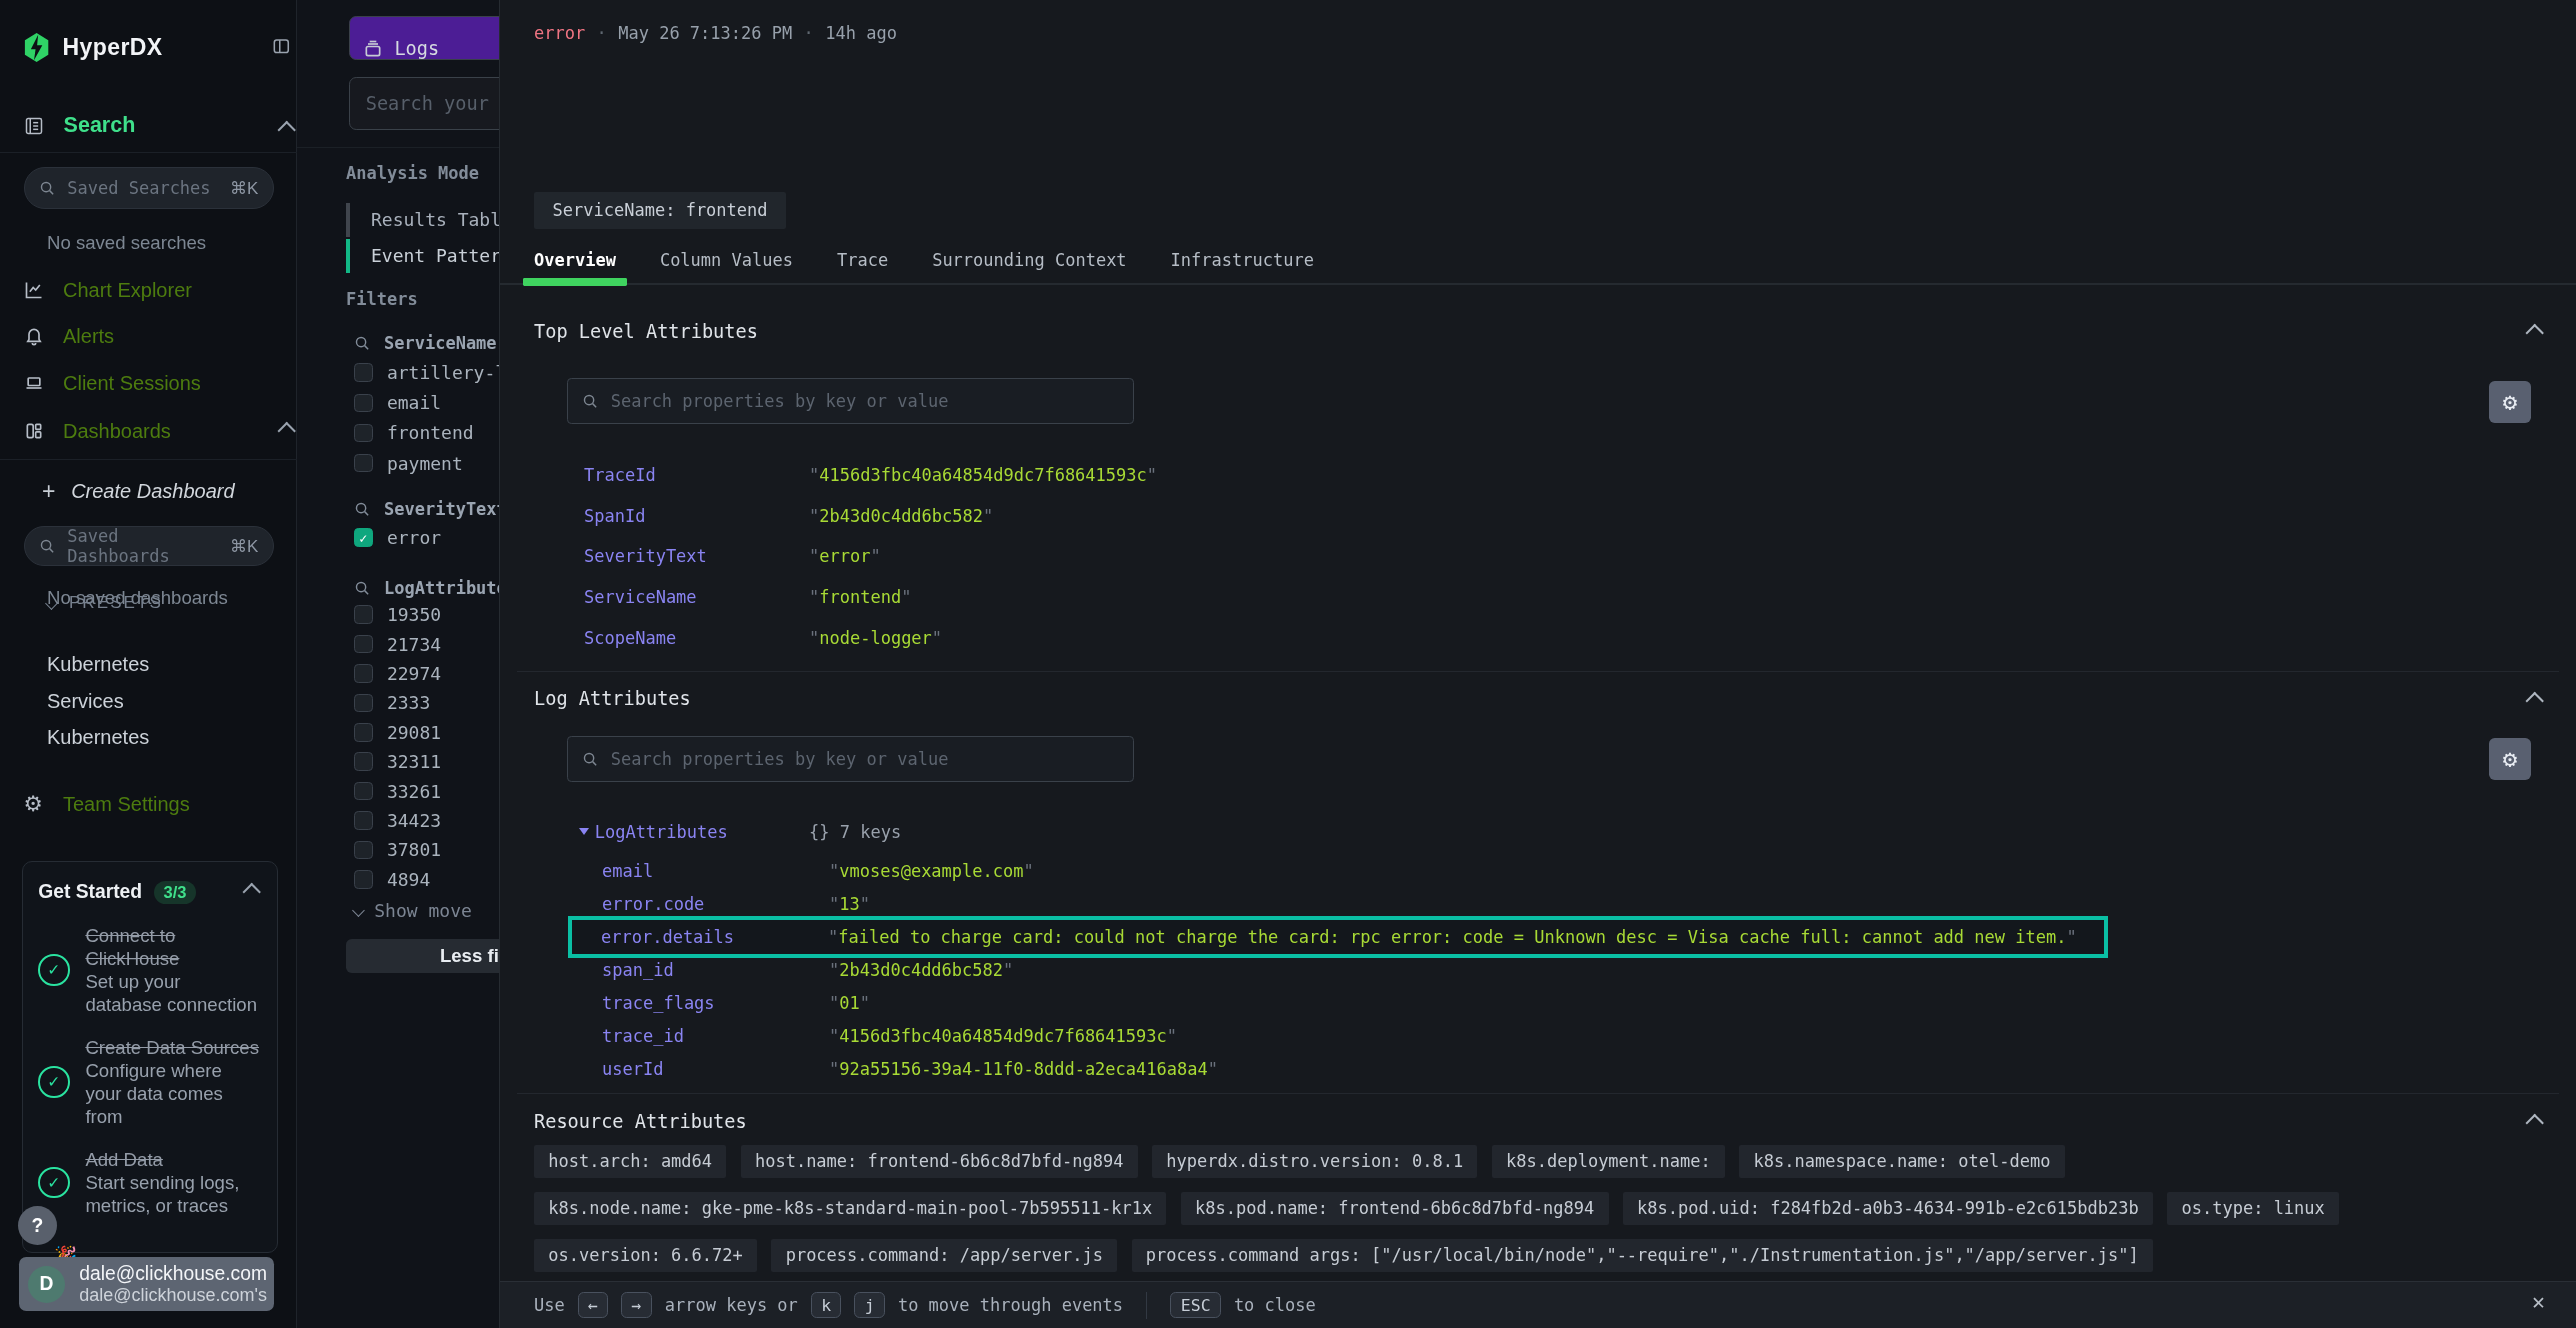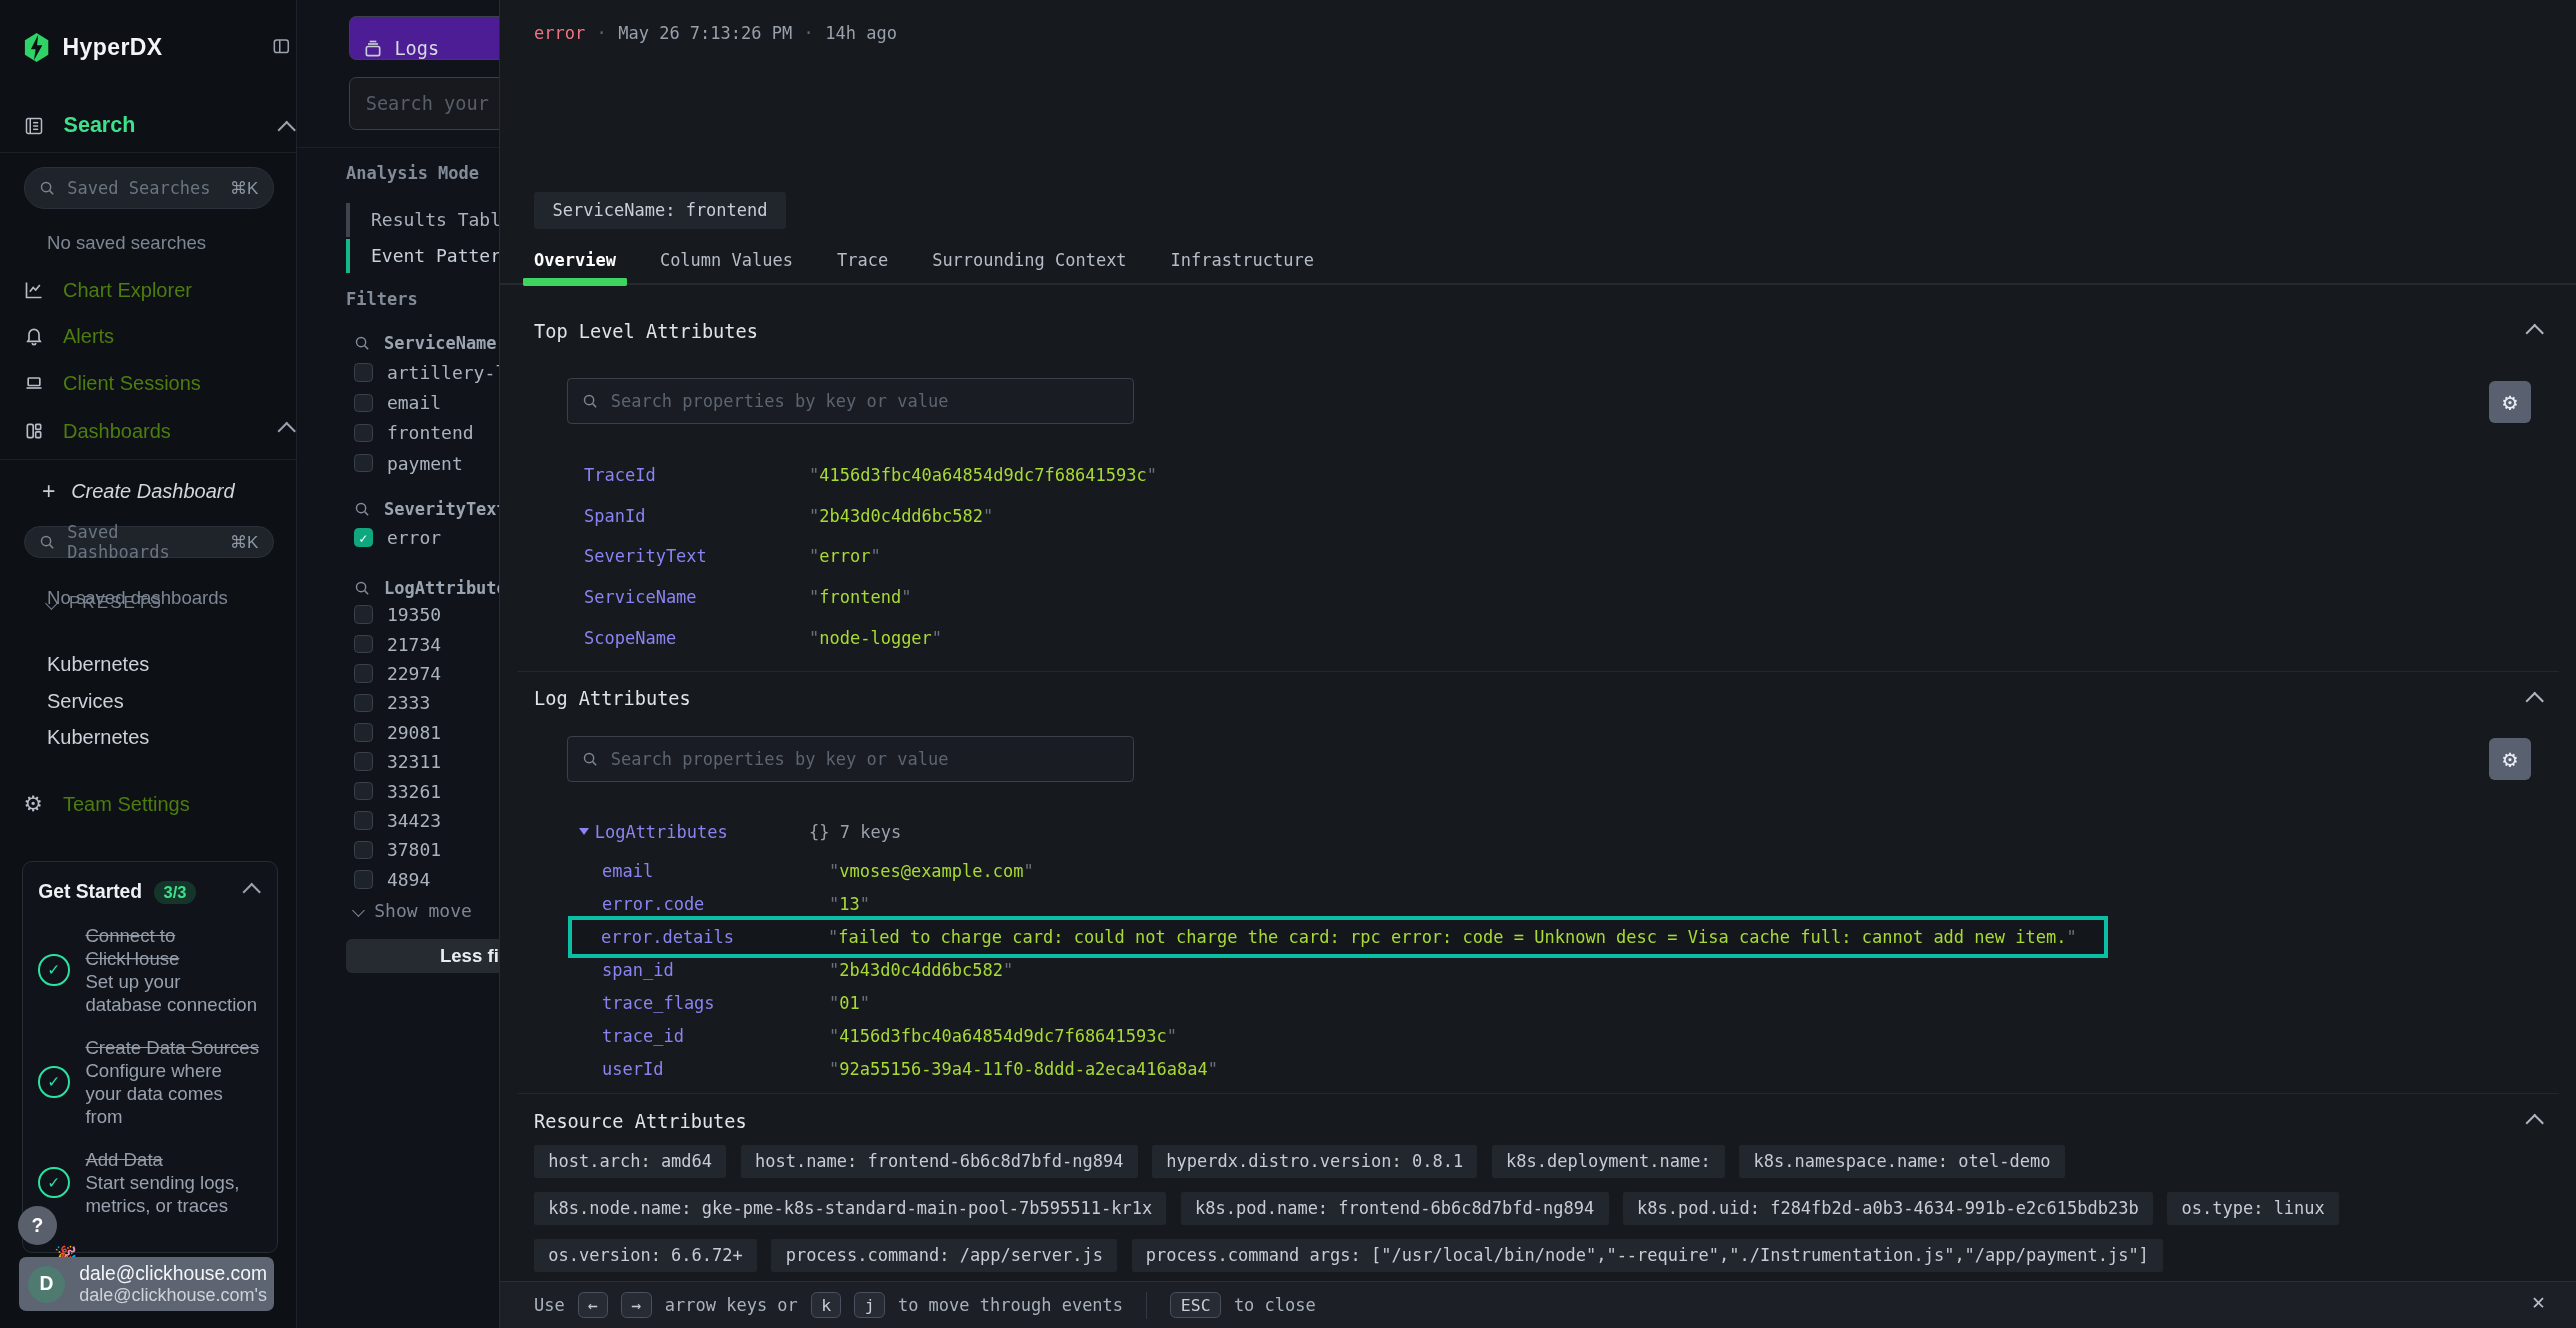--- a/index.html
+++ b/index.html
@@ -229,21 +229,21 @@
     <span class="mi-chev chev up"></span>
   </div>
 
   <div class="abs sb-div" style="top:459px;"></div>
 
   <div class="abs create-row" style="top:478px;">
     <span class="plus">+</span>
     <span class="lbl">Create Dashboard</span>
   </div>
 
-  <div class="abs pill" style="top:526px;height:32px;">
+  <div class="abs pill" style="top:526px;height:40px;">
     <svg width="17" height="17" viewBox="0 0 24 24" fill="none" stroke="#7d8691" stroke-width="2">
         <circle cx="10" cy="10" r="6.5"></circle>
         <line x1="15" y1="15" x2="20" y2="20"></line>
       </svg>
     <span class="ph mono">Saved Dashboards</span>
     <span class="kbd-hint">⌘K</span>
   </div>
   <div class="abs muted-line" style="top:587px;">No saved dashboards</div>
 
   <div class="abs presets-row" style="top:593px;">
@@ -576,21 +576,21 @@
 
   <span class="rtag">k8s.node.name: gke-pme-k8s-standard-main-pool-7b595511-kr1x</span>
       <span class="rtag">k8s.pod.name: frontend-6b6c8d7bfd-ng894</span>
       <span class="rtag">k8s.pod.uid: f284fb2d-a0b3-4634-991b-e2c615bdb23b</span>
       <span class="rtag">os.type: linux</span>
     </div>
   <div class="abs rrow" style="top:1239px;">
 
   <span class="rtag">os.version: 6.6.72+</span>
       <span class="rtag">process.command: /app/server.js</span>
-      <span class="rtag">process.command args: ["/usr/local/bin/node","--require","./Instrumentation.js","/app/payment.js"]</span>
+      <span class="rtag">process.command args: ["/usr/local/bin/node","--require","./Instrumentation.js","/app/server.js"]</span>
     </div>
 
   <div class="abs footer">
     <span>Use</span>
     <span class="kbd">←</span>
     <span class="kbd">→</span>
     <span>arrow keys or</span>
     <span class="kbd">k</span>
     <span class="kbd">j</span>
     <span>to move through events</span>

